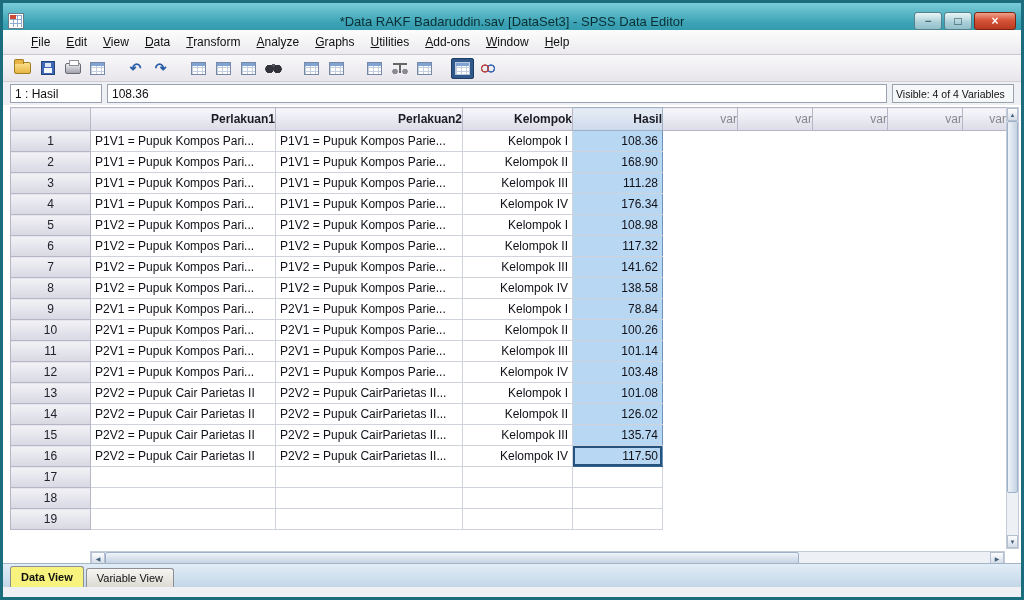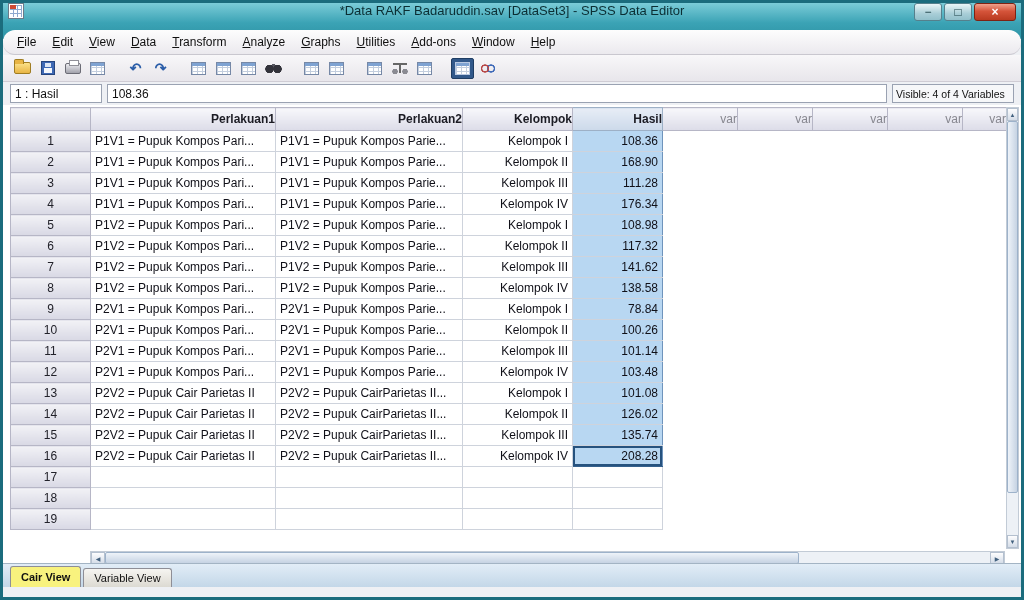--- a/index.html
+++ b/index.html
@@ -2,35 +2,35 @@
 <html><head>
 <meta charset="utf-8">
 <style>
   *{margin:0;padding:0;box-sizing:border-box;}
   html,body{width:1024px;height:600px;overflow:hidden;font-family:"Liberation Sans",sans-serif;background:#17707f;}
   .window{position:absolute;inset:0;border:3px solid #1b6c7d;background:#eef0f4;overflow:hidden;}
 
   
   .titlebar{position:absolute;left:0;top:0;right:0;height:36px;
     background:linear-gradient(#7bccd8,#3ba3b5 55%,#2d93a5);
-    display:flex;padding:0 5px;}
+    display:flex;align-items:center;padding:0 5px;}
   .app-icon{width:16px;height:16px;background:#fff;border:1px solid #6a7a88;position:relative;z-index:2;flex:0 0 auto;}
   .app-icon::before{content:"";position:absolute;inset:1px;
     background-image:linear-gradient(#cf4a33 0 0),repeating-linear-gradient(0deg,transparent 0 3px,#8fa9cf 3px 4px),repeating-linear-gradient(90deg,transparent 0 3px,#8fa9cf 3px 4px);
     background-size:6px 4px,100% 100%,100% 100%;background-repeat:no-repeat;}
   .title-text{position:absolute;left:0;right:0;text-align:center;font-size:13px;color:#0b2e33;}
   .winbtns{margin-left:auto;display:flex;gap:2px;z-index:2;}
   .winbtn{width:28px;height:18px;border:1px solid #55808c;border-radius:3px;display:flex;align-items:center;justify-content:center;
     font-size:12px;line-height:1;color:#173a41;background:linear-gradient(#eaf6f8,#a9ced7 60%,#92c0cb);}
   .winbtn.close{width:42px;background:linear-gradient(#f0a18c,#d5543a 45%,#b93a20);border-color:#7e2212;color:#fff;font-weight:bold;}
 
   
   .menubar{position:absolute;left:0;right:0;top:27px;height:25px;
     background:linear-gradient(#fdfdfd,#ebe9ee);border-bottom:1px solid #c9c7cf;
-    display:flex;align-items:center;padding-left:6px;font-size:12px;color:#101010;border-radius:12px;}
+    display:flex;align-items:center;padding-left:20px;font-size:12px;color:#101010;}
   .menu-item{padding:4px 8px;cursor:default;}
   .menu-item u{text-decoration:underline;}
 
   
   .toolbar{position:absolute;left:0;right:0;top:52px;height:27px;
     background:linear-gradient(#f8f7f9,#e8e6eb);border-bottom:1px solid #cfccd4;
     display:flex;align-items:center;gap:2px;padding-left:8px;}
   .tbtn{width:23px;height:21px;display:flex;align-items:center;justify-content:center;border:1px solid transparent;border-radius:2px;}
   .tbtn.pressed{background:#31588a;border-color:#1f3d63;}
   .tgap{width:11px;}
@@ -412,21 +412,21 @@
             <td class="varcell"></td>
             <td class="varcell"></td>
             <td class="varcell"></td>
             <td class="varcell"></td>
           </tr>
           <tr>
             <td class="rn">16</td>
             <td class="c l">P2V2 = Pupuk Cair Parietas II</td>
             <td class="c l">P2V2 = Pupuk CairParietas II...</td>
             <td class="c r">Kelompok IV</td>
-            <td class="c r sel sellast active">208.28</td>
+            <td class="c r sel sellast active">117.50</td>
             <td class="varcell"></td>
             <td class="varcell"></td>
             <td class="varcell"></td>
             <td class="varcell"></td>
             <td class="varcell"></td>
           </tr>
           <tr>
             <td class="rn">17</td>
             <td class="c"></td>
             <td class="c"></td>
@@ -472,21 +472,21 @@
     <div class="vs-btn bottom">▼</div>
   </div>
 
   <div class="hscroll">
     <div class="hs-btn left">◀</div>
     <div class="hs-thumb"></div>
     <div class="hs-btn right">▶</div>
   </div>
 
   <div class="tabband">
-    <div class="tab active">Cair View</div>
+    <div class="tab active">Data View</div>
     <div class="tab inactive">Variable View</div>
   </div>
 
   <div class="statusbar">
     <div class="status-left"></div>
     <div class="status-msg">SPSS Processor is ready</div>
   </div>
 
 </div>
 

